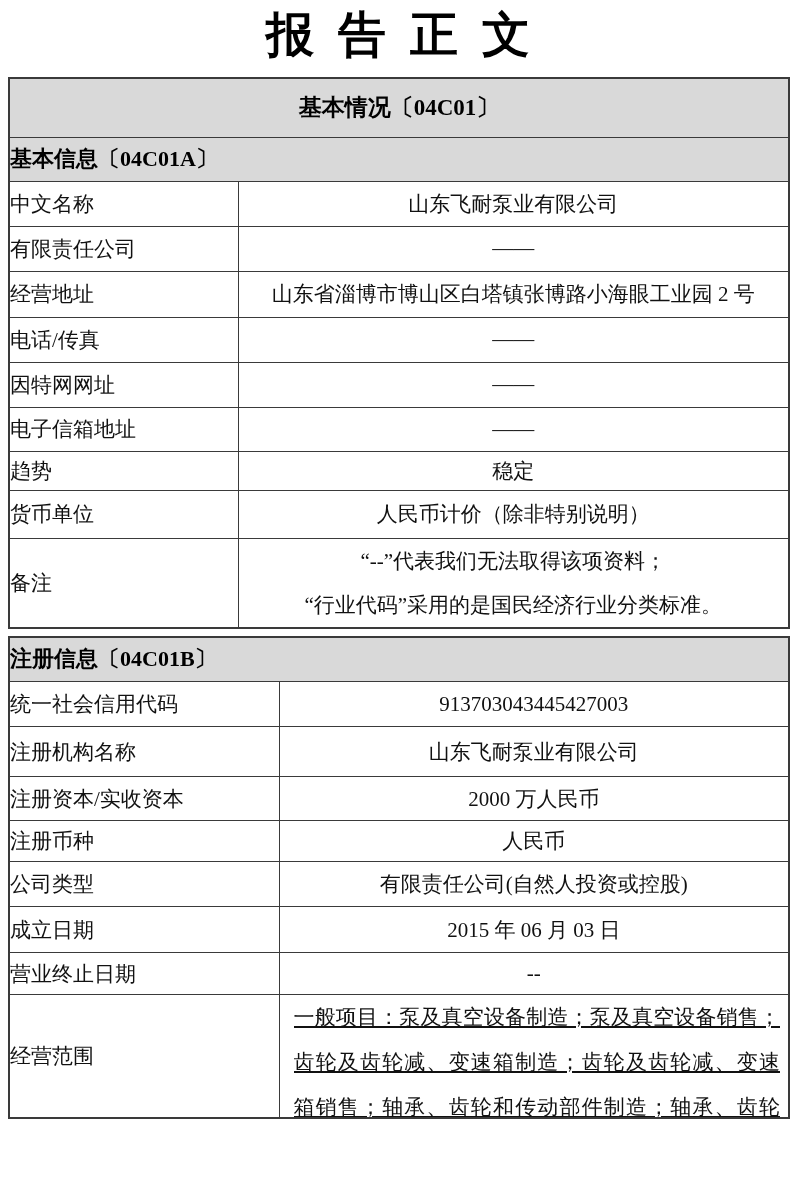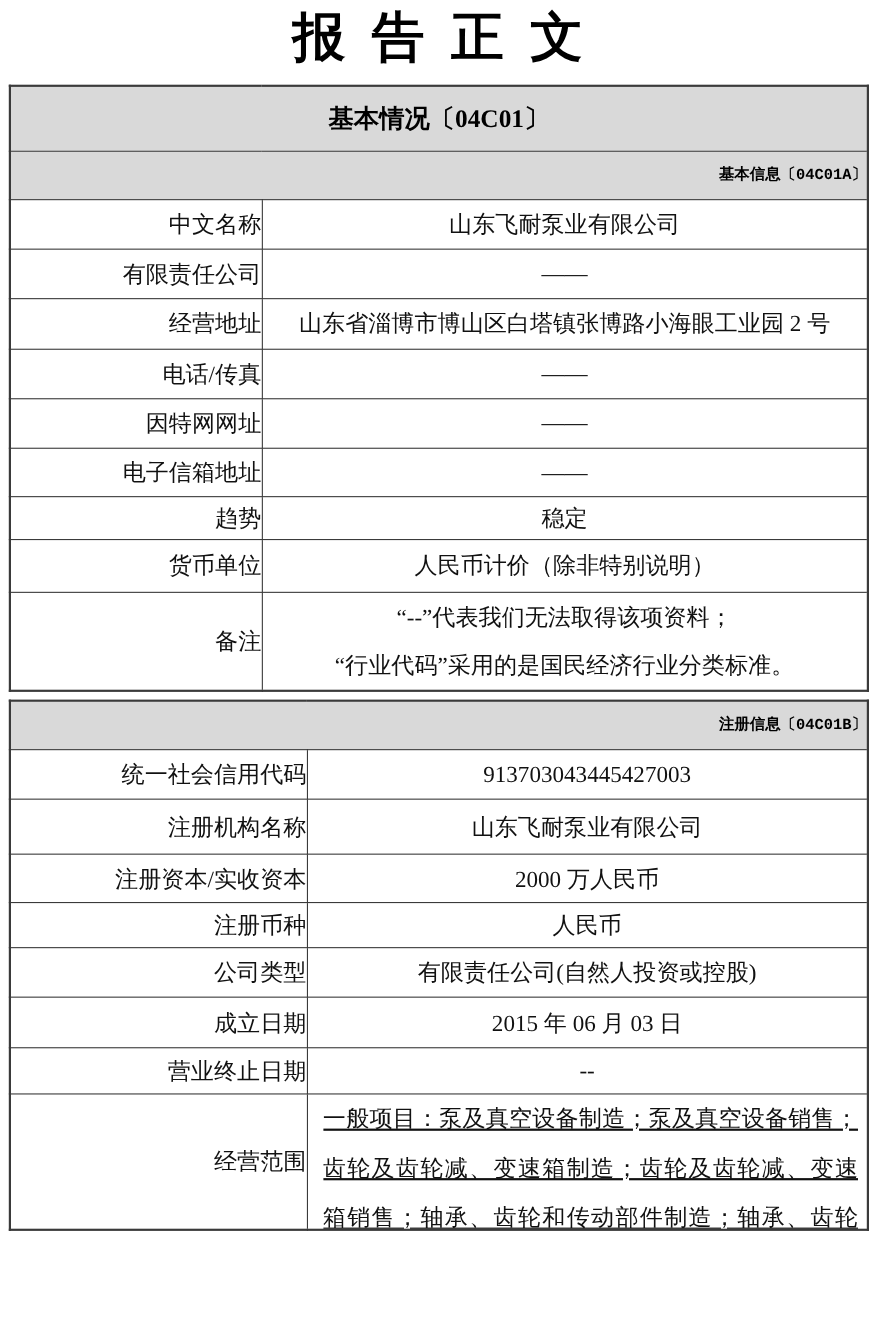--- a/index.html
+++ b/index.html
@@ -30,25 +30,25 @@
     overflow:hidden;
   }
   .tbl1 { margin-top:9px;border-radius:19px; }
   .tbl2 { margin-top:7px; }
 
   td.hdr {
     background:#d9d9d9; text-align:center;
     font-weight:bold; font-size:23px; color:#000;
   }
   td.subhdr {
-    background:#d9d9d9; text-align:right;
-    font-weight:bold; font-size:14px; color:#000;font-family:Liberation Mono, monospace;
+    background:#d9d9d9; text-align:left;
+    font-weight:bold; font-size:22px; color:#000;
   }
 
-  td.lbl { text-align:right; }
+  td.lbl { text-align:left; }
   td.val { text-align:center; }
 
   td.remark-val div { line-height:44px; text-align:center; }
 
   td.scope-val { vertical-align:top; padding:0 8px 0 14px;text-decoration:underline; }
   .scope-clip { height:122px; overflow:hidden; }
   .scope-clip div {
     line-height:45px;
     text-align:justify; text-align-last:justify;
   }

